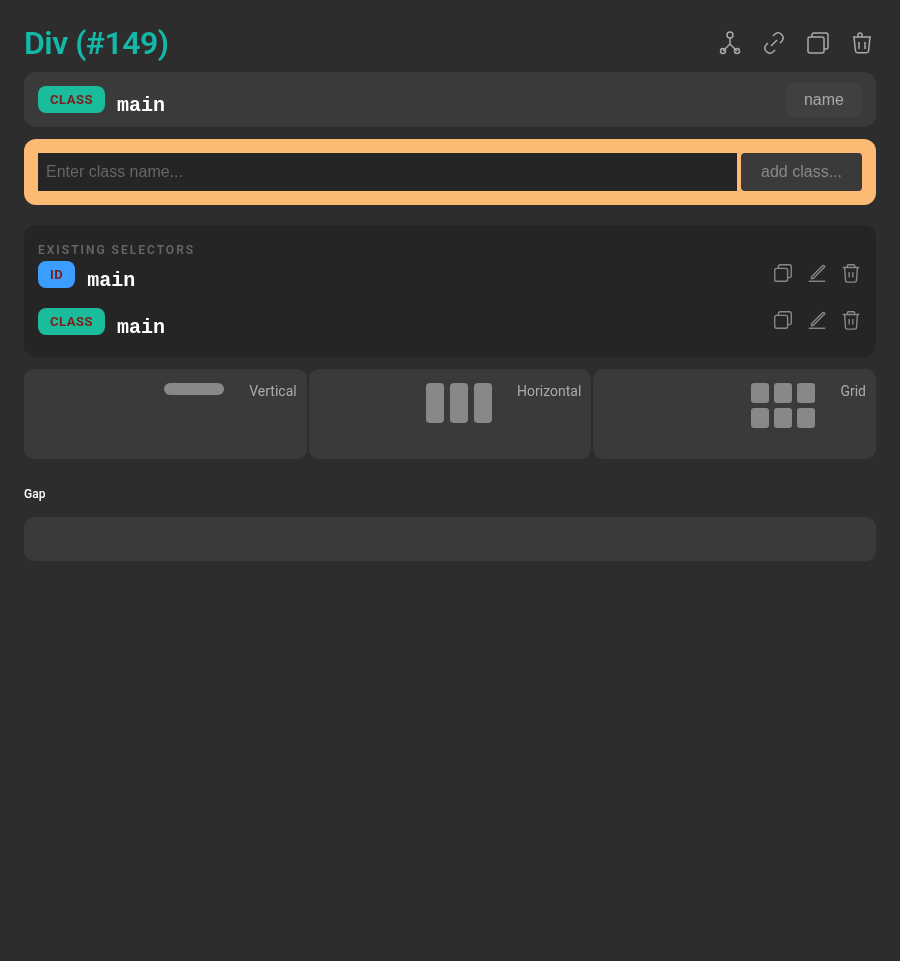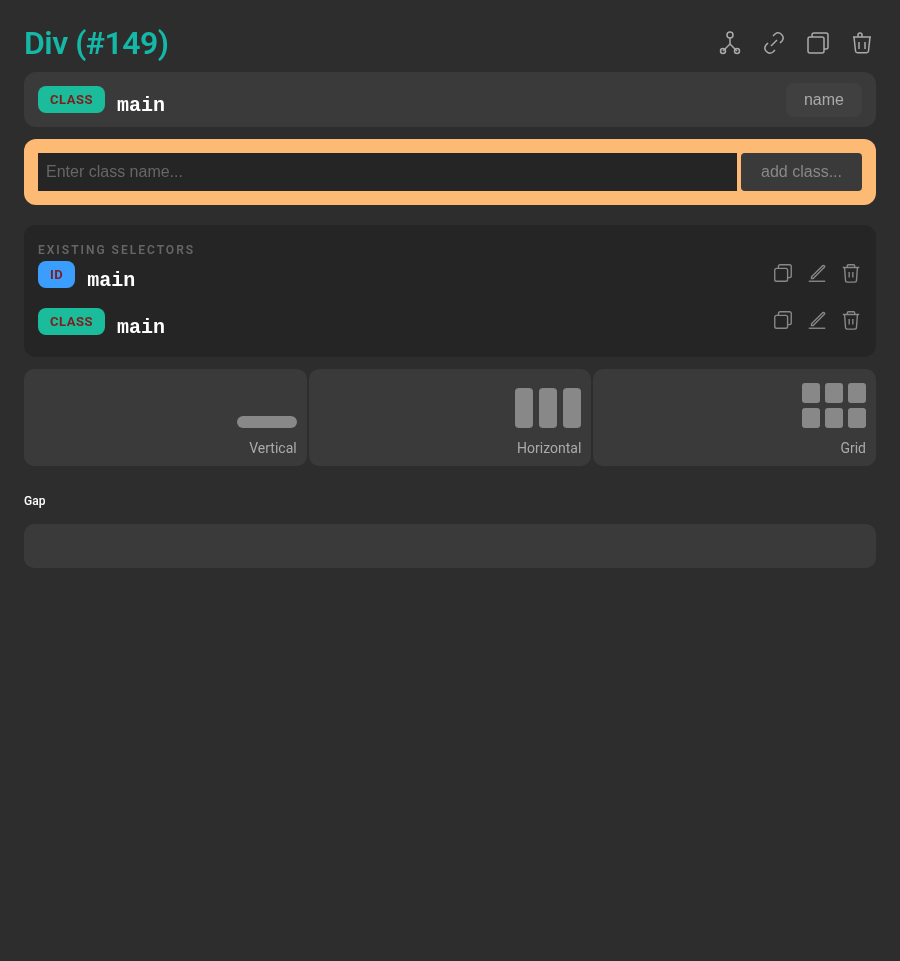--- a/index.html
+++ b/index.html
@@ -199,26 +199,26 @@
       display: flex;
       gap: 2px;
       margin-bottom: 0;
     }
 
     .layout-option {
       flex: 1;
       background-color: #3a3a3a;
       border-radius: 10px;
       display: flex;
-      flex-direction: column;
-      align-items: flex-end;
+      flex-direction: row;
+      align-items: flex-start;
       justify-content: flex-end;
       padding: 14px 10px 10px 10px;
       cursor: pointer;
-      gap: 8px;
+      gap: 25px;
       min-height: 90px;
     }
 
     .layout-option-label {
       font-size: 14px;
       color: #aaaaaa;
     }
 
     .layout-icon-vertical {
       width: 60px;

